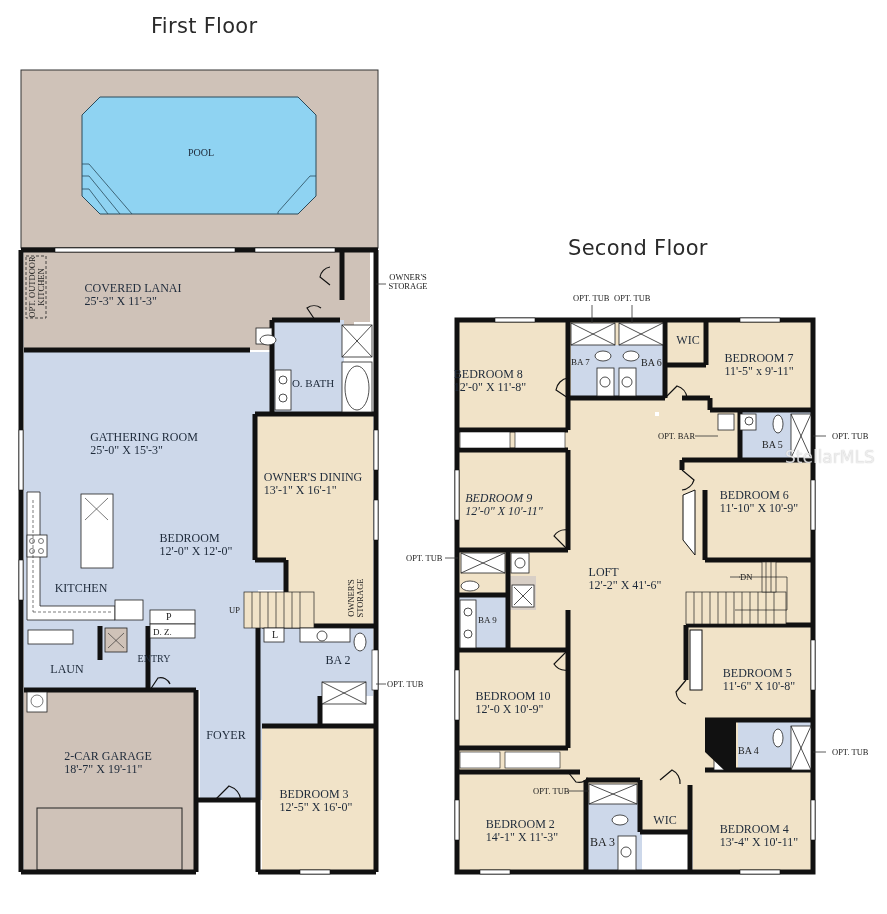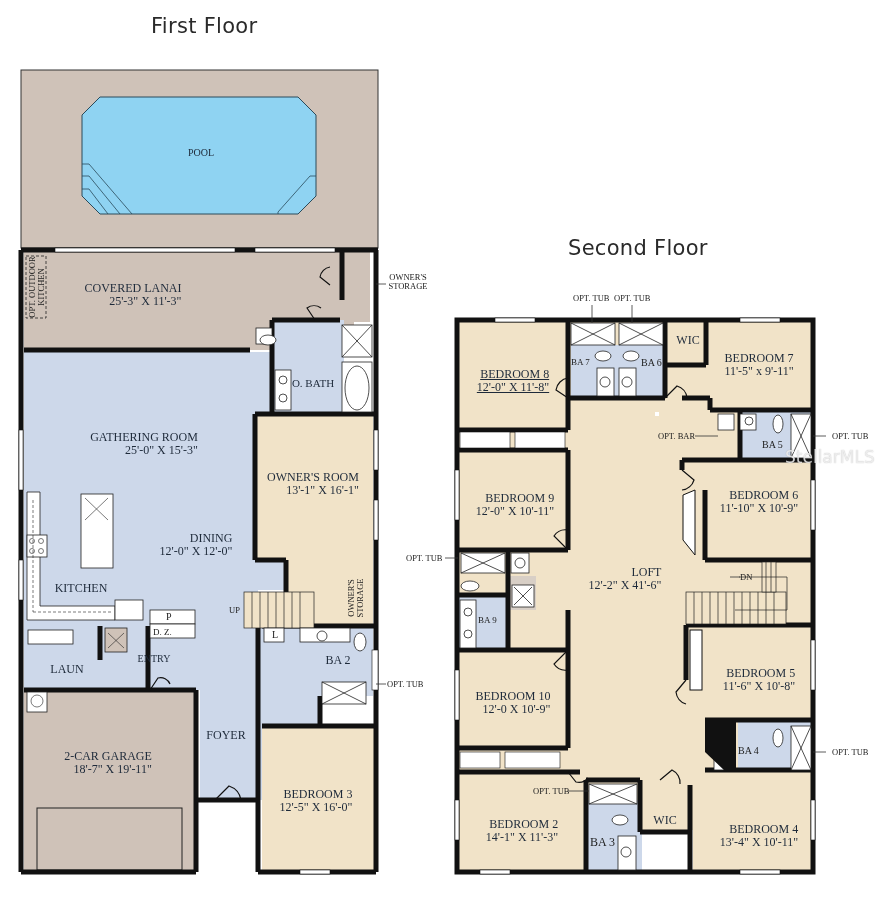--- a/index.html
+++ b/index.html
@@ -1,19 +1,19 @@
 <!DOCTYPE html>
 <html><head>
 <meta charset="utf-8">
 <style>
   html,body{margin:0;padding:0;background:#ffffff;}
   body{width:887px;height:914px;position:relative;overflow:hidden;font-family:"Liberation Serif",serif;color:#1e2a3a;}
   .title{position:absolute;font-family:"DejaVu Sans",sans-serif;font-size:21px;color:#2a2a2a;font-weight:normal;letter-spacing:0.3px;}
   svg{position:absolute;left:0;top:0;}
-  .lbl{position:absolute;text-align:right;font-size:12px;line-height:13px;color:#1e2a3a;white-space:nowrap;transform:translateX(-50%);}
+  .lbl{position:absolute;text-align:left;font-size:12px;line-height:13px;color:#1e2a3a;white-space:nowrap;transform:translateX(-50%);}
   .lbl .n{display:block;}
   .lbl .d{display:block;}
   .tiny{position:absolute;font-size:8.5px;line-height:9px;color:#222;white-space:nowrap;}
   .vert{position:absolute;font-size:8.5px;line-height:9px;color:#222;white-space:nowrap;transform-origin:left top;transform:rotate(-90deg);text-align:center;}
   .wm{position:absolute;font-family:"DejaVu Sans",sans-serif;font-size:17px;color:rgba(255,255,255,0.75);text-shadow:0 0 1px rgba(120,120,120,0.6);}
 </style>
 </head>
 <body>
 
 <div class="title" style="left:151px;top:14px;">First Floor</div>
@@ -333,25 +333,25 @@
 
 <div class="lbl" style="left:313px;top:377px;font-size:11px;">
     <span class="n">O. BATH</span>
   </div>
 
 <div class="lbl" style="left:144px;top:431px;">
   <span class="n">GATHERING ROOM</span>
   <span class="d">25'-0" X 15'-3"</span>
 </div>
 <div class="lbl" style="left:313px;top:471px;">
-  <span class="n">OWNER'S ROOM</span>
+  <span class="n">OWNER'S DINING</span>
   <span class="d">13'-1" X 16'-1"</span>
 </div>
 <div class="lbl" style="left:196px;top:532px;">
-  <span class="n">DINING</span>
+  <span class="n">BEDROOM</span>
   <span class="d">12'-0" X 12'-0"</span>
 </div>
 <div class="lbl" style="left:81px;top:582px;">
     <span class="n">KITCHEN</span>
   </div>
 <div class="tiny" style="left:166px;top:612px;font-size:10px;">P</div>
 <div class="tiny" style="left:153px;top:628px;font-size:9px;">D. Z.</div>
 <div class="vert" style="left:347px;top:618px;width:40px;white-space:normal;text-align:center;">OWNER'S STORAGE</div>
 <div class="tiny" style="left:229px;top:606px;">UP</div>
 <div class="tiny" style="left:272px;top:630px;font-size:10px;">L</div>
@@ -378,35 +378,35 @@
 </div>
 
 <div class="tiny" style="left:573px;top:294px;">OPT. TUB</div>
 <div class="tiny" style="left:614px;top:294px;">OPT. TUB</div>
 <div class="tiny" style="left:658px;top:432px;">OPT. BAR</div>
 <div class="tiny" style="left:832px;top:432px;">OPT. TUB</div>
 <div class="tiny" style="left:406px;top:554px;">OPT. TUB</div>
 <div class="tiny" style="left:832px;top:748px;">OPT. TUB</div>
 <div class="tiny" style="left:533px;top:787px;">OPT. TUB</div>
 
-<div class="lbl" style="left:513px;top:368px;text-decoration:underline;">
+<div class="lbl" style="left:490px;top:368px;">
   <span class="n">BEDROOM 8</span>
   <span class="d">12'-0" X 11'-8"</span>
 </div>
 <div class="tiny" style="left:571px;top:358px;font-size:9px;">BA 7</div>
 <div class="tiny" style="left:641px;top:358px;font-size:10px;">BA 6</div>
 <div class="lbl" style="left:688px;top:334px;">
     <span class="n">WIC</span>
   </div>
 <div class="lbl" style="left:759px;top:352px;">
   <span class="n">BEDROOM 7</span>
   <span class="d">11'-5" x 9'-11"</span>
 </div>
 <div class="tiny" style="left:762px;top:440px;font-size:10px;">BA 5</div>
-<div class="lbl" style="left:515px;top:492px;">
+<div class="lbl" style="left:504px;top:492px;font-style:italic;">
   <span class="n">BEDROOM 9</span>
   <span class="d">12'-0" X 10'-11"</span>
 </div>
 <div class="lbl" style="left:759px;top:489px;">
   <span class="n">BEDROOM 6</span>
   <span class="d">11'-10" X 10'-9"</span>
 </div>
 <div class="lbl" style="left:625px;top:566px;">
   <span class="n">LOFT</span>
   <span class="d">12'-2" X 41'-6"</span>

